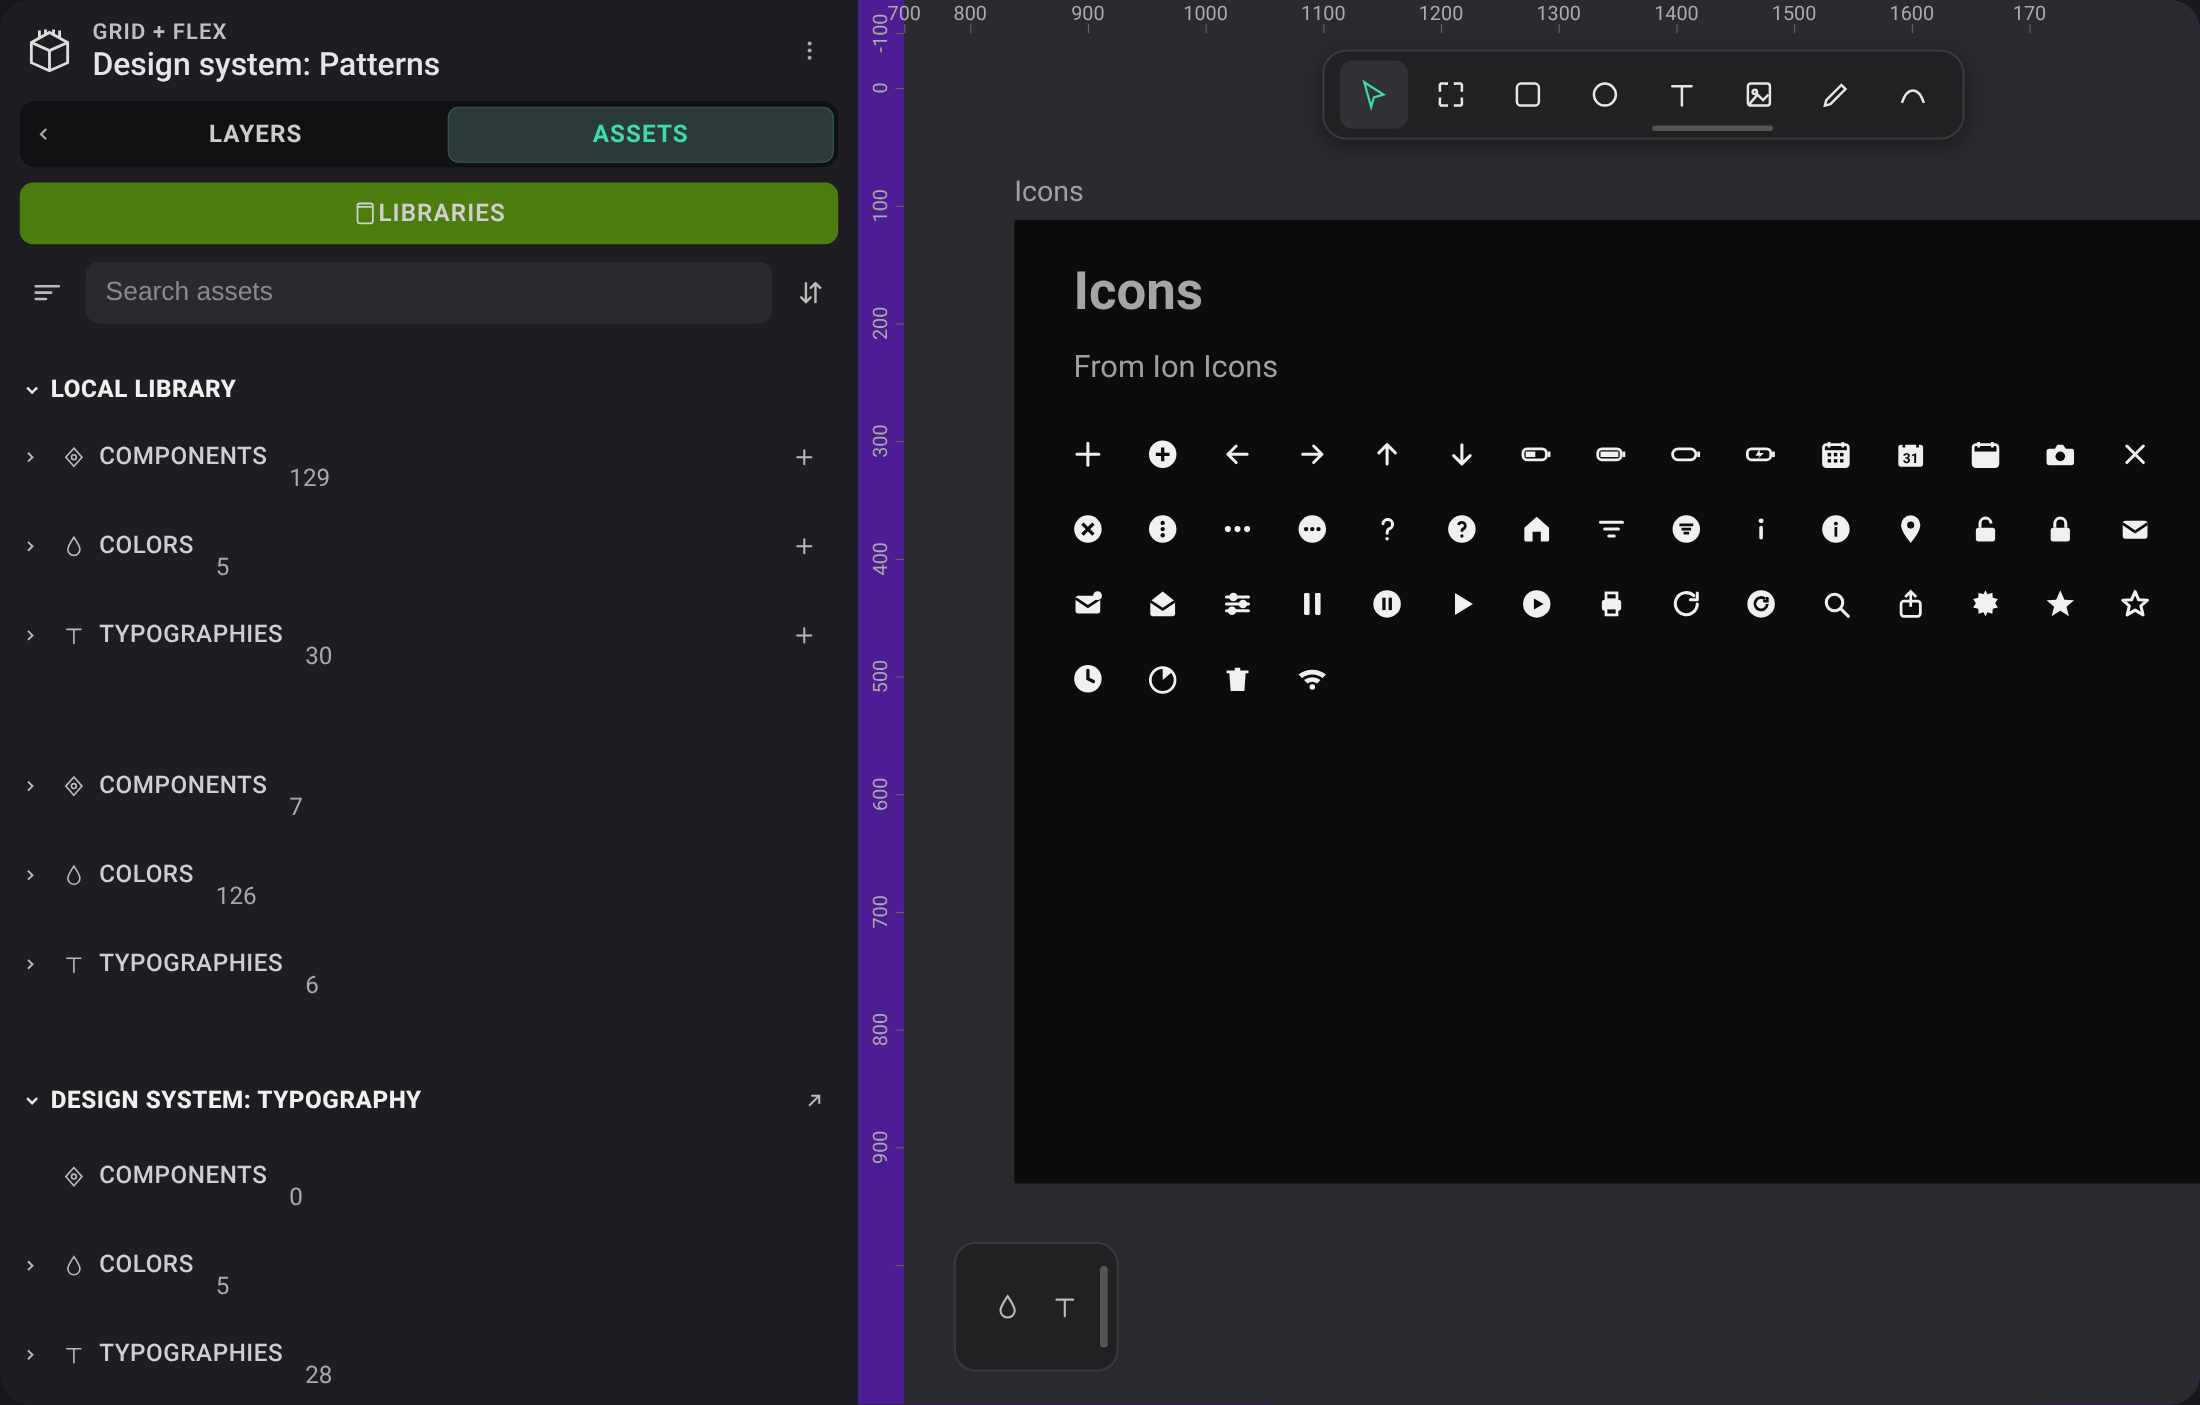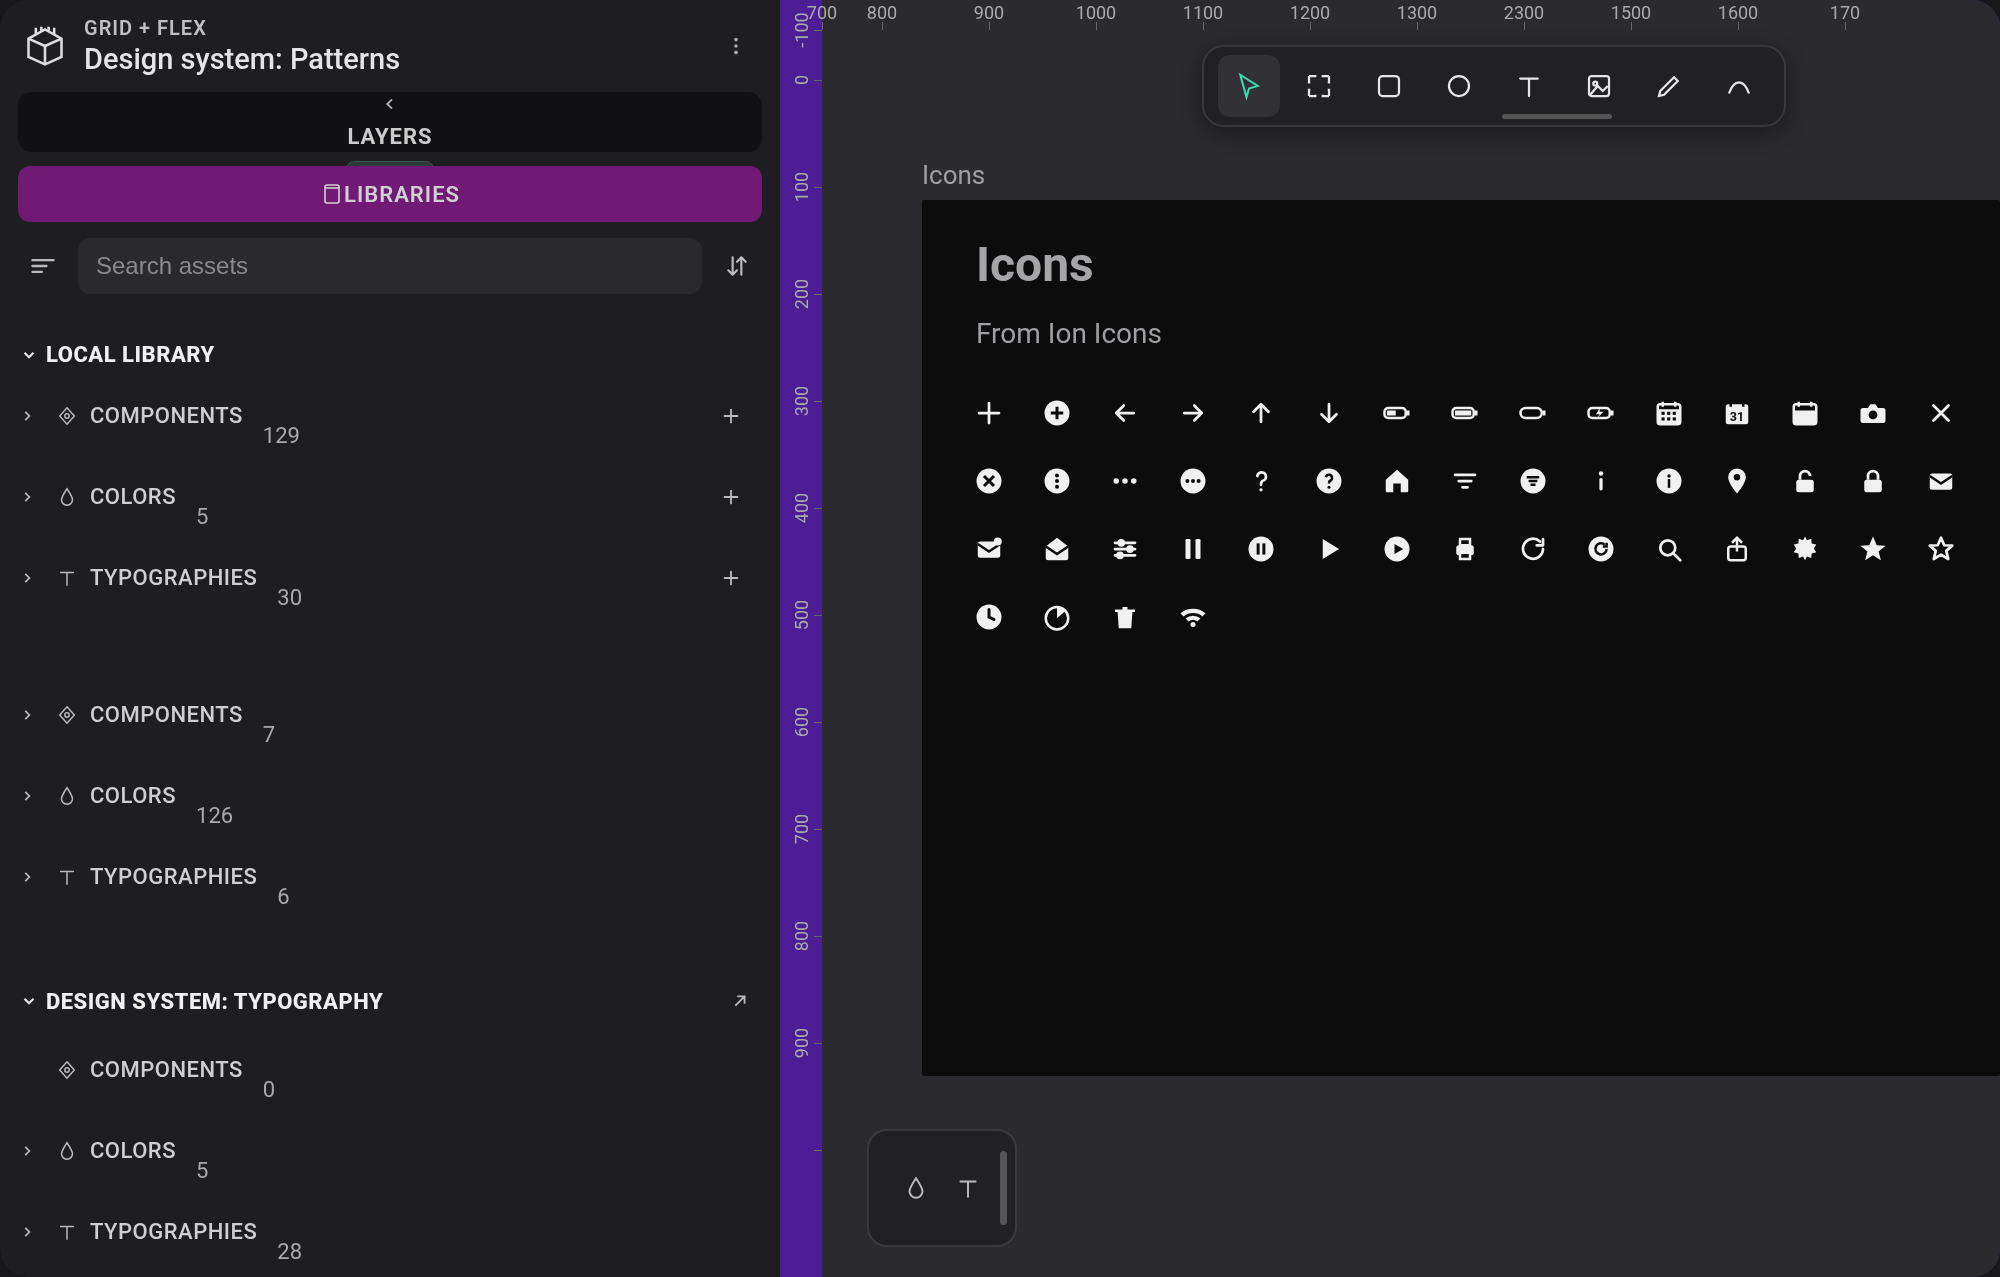--- a/index.html
+++ b/index.html
@@ -39,35 +39,35 @@
   .titles { flex: 1; }
   .project-name { font-size: 20px; letter-spacing: 1px; color: #bfbfc4; font-weight: 600; }
   .file-name { font-size: 29px; color: #e5e5e7; font-weight: 500; margin-top: 2px; }
   .menu-dots {
     width: 44px; height: 44px; display:flex; align-items:center; justify-content:center;
     color: #aaa; cursor:pointer; border-radius:6px;
   }
 
   .tab-strip {
     display:flex; background:#111113; border-radius:14px; padding:4px; margin-top: 6px;
-    align-items:center; height: 60px; flex-direction: column;
+    align-items:center; height: 60px;
   }
   .tab-back {
     width:36px; display:flex; align-items:center; justify-content:center; color:#aaa;
   }
   .tab {
     flex:1; text-align:center; font-size:22px; font-weight:700; letter-spacing:1px;
     padding: 12px 0; border-radius:10px; color:#ccc; cursor:pointer;
   }
   .tab.active { background:#2a3a38; color:#3dd9b0; border:1px solid #3a5a52; }
 
   .libraries-btn {
     margin-top: 14px;
     height: 56px;
-    background:#701a75; border-radius:12px;
+    background:#4d7c0f; border-radius:12px;
     display:flex; align-items:center; justify-content:center;
     gap:0; color:#d0d0d2; font-size:22px; font-weight:600; letter-spacing:1px;
     cursor:pointer;
   }
 
   .search-row {
     margin-top: 16px;
     display:flex; align-items:center; gap: 10px;
   }
   .filter-btn, .sort-btn {
@@ -440,21 +440,21 @@
         <div class="tick">
           <span>1100</span>
         </div>
         <div class="tick">
           <span>1200</span>
         </div>
         <div class="tick">
           <span>1300</span>
         </div>
         <div class="tick">
-          <span>2300</span>
+          <span>1400</span>
         </div>
         <div class="tick">
           <span>1500</span>
         </div>
         <div class="tick">
           <span>1600</span>
         </div>
         <div class="tick">
           <span>170</span>
         </div>

